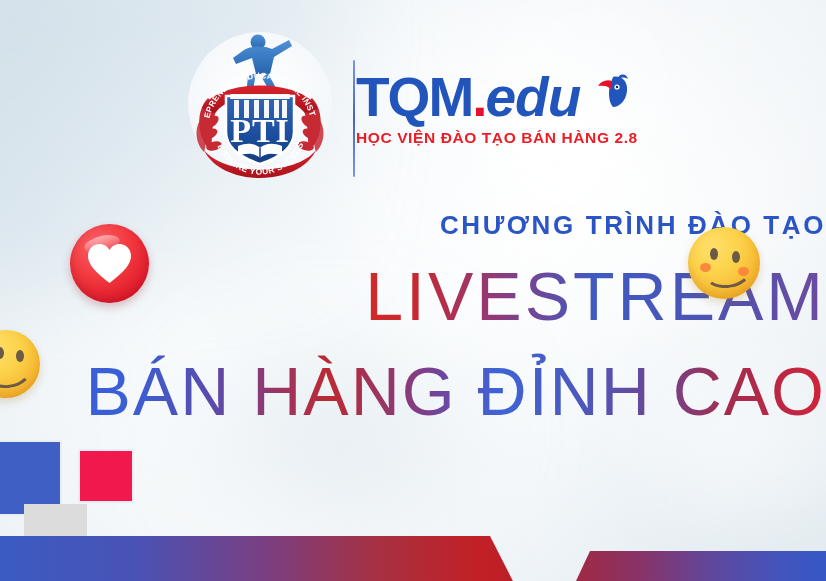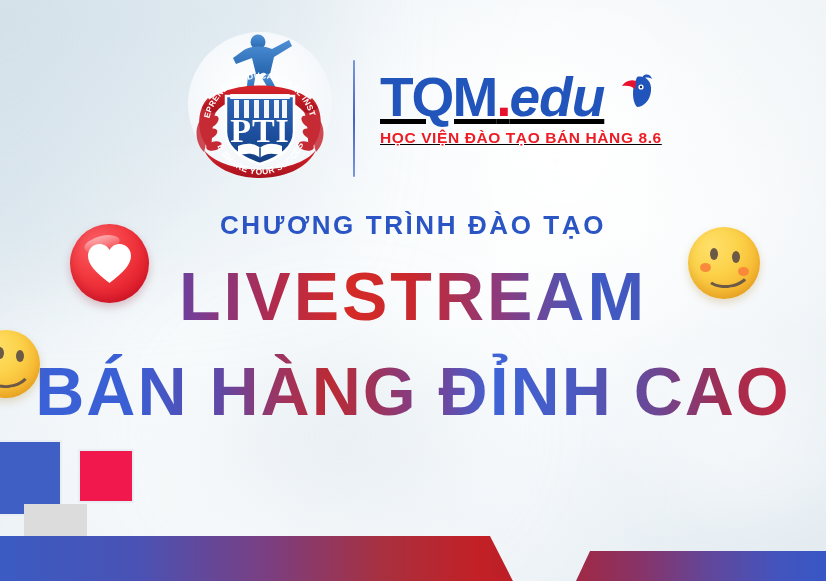--- a/index.html
+++ b/index.html
@@ -60,21 +60,21 @@
   .logo-row{position:absolute;left:0;top:0;width:826px;height:200px;}
   .pti{position:absolute;left:186px;top:24px;width:148px;height:156px;}
   .pti svg{display:block;width:148px;height:156px;}
 
   .divider{
     position:absolute;left:353px;top:60px;width:2px;height:117px;
     background:linear-gradient(180deg,#7b98dd,#4762c3,#7b98dd);
     border-radius:2px;
   }
 
-  .tqm{position:absolute;left:380px;top:68px;width:270px;height:100px;text-decoration:underline;}
+  .tqm{position:absolute;left:356px;top:68px;width:270px;height:100px;}
   .tqm-word{
     font-family:"Liberation Sans","DejaVu Sans",sans-serif;
     font-weight:700;
     font-size:55px;
     line-height:58px;
     letter-spacing:-2px;
     color:#2255bb;
     white-space:nowrap;
   }
   .tqm-dot{color:#e8112d;}
@@ -84,30 +84,30 @@
     font-weight:700;
     font-size:15.5px;
     letter-spacing:.6px;
     color:#ed1c24;
     white-space:nowrap;
     margin-top:3px;
   }
   .bird{position:absolute;left:239px;top:5px;width:34px;height:42px;}
 
   
-  .headline{position:absolute;left:0;top:210px;width:826px;text-align:center;}
+  .headline{position:absolute;left:0;top:210px;width:826px;text-align:right;}
   .kicker{
     font-size:26px;
     font-weight:700;
     letter-spacing:2.6px;
     color:#2b55c4;
     white-space:nowrap;
   }
   .title1,.title2{
-    font-weight:700;
+    font-weight:400;
     white-space:nowrap;
     -webkit-background-clip:text;
     background-clip:text;
     color:transparent;
     -webkit-text-fill-color:transparent;
   }
   .title1{
     margin-top:18px;
     font-size:68px;
     letter-spacing:3px;
@@ -286,21 +286,21 @@
         </text>
       </svg>
     </div>
 
     <div class="divider"></div>
 
     <div class="tqm">
       <div class="tqm-word">
         <span>TQM</span><span class="tqm-dot">.</span><span class="tqm-edu">edu</span>
       </div>
-      <div class="tqm-sub">HỌC VIỆN ĐÀO TẠO BÁN HÀNG 8.6</div>
+      <div class="tqm-sub">HỌC VIỆN ĐÀO TẠO BÁN HÀNG 2.8</div>
 
       <svg class="bird" viewBox="0 0 34 42" xmlns="http://www.w3.org/2000/svg">
         <path d="M18,4 C26,2 33,8 32,18 C31,28 24,34 18,34 C14,30 13,20 15,12 Z" fill="#2255bb"></path>
         <path d="M17,8 C12,6 6,8 3,13 C8,12 13,13 16,16 Z" fill="#e8112d"></path>
         <circle cx="22" cy="14" r="2.6" fill="#ffffff"></circle>
         <circle cx="22" cy="14" r="1.2" fill="#13264f"></circle>
         <path d="M24,3 C28,0 32,2 33,6 C30,4 26,4 24,6 Z" fill="#2255bb"></path>
       </svg>
     </div>
   </div>

